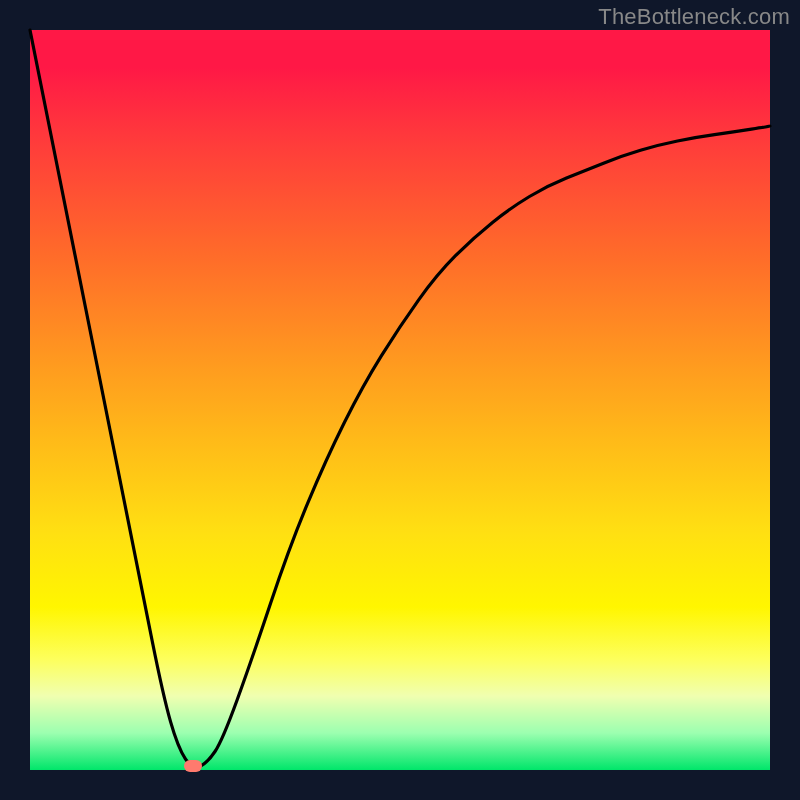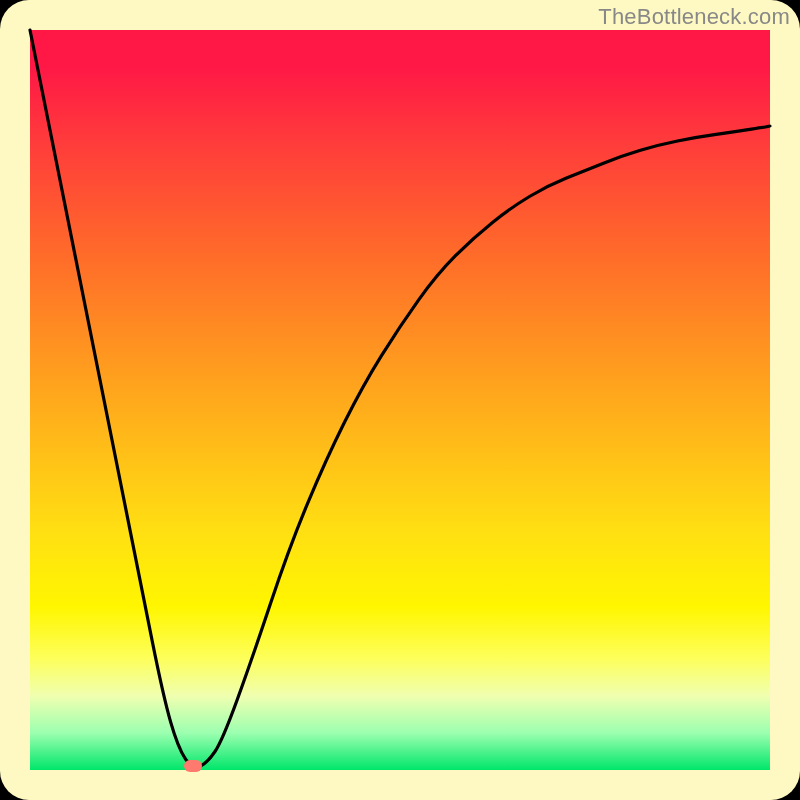--- a/index.html
+++ b/index.html
@@ -8,22 +8,21 @@
     width: 800px;
     height: 800px;
     background: #000;
     font-family: Arial, Helvetica, sans-serif;
     overflow: hidden;
   }
   .frame {
     position: relative;
     width: 800px;
     height: 800px;
-    background: #fef9c3;
-    border-radius: 29px;
+    background: #0f172a;
   }
   .plot-area {
     position: absolute;
     left: 30px;
     top: 30px;
     width: 740px;
     height: 740px;
     background: linear-gradient(to bottom,
       #ff1846 0%,
       #ff1846 5%,

